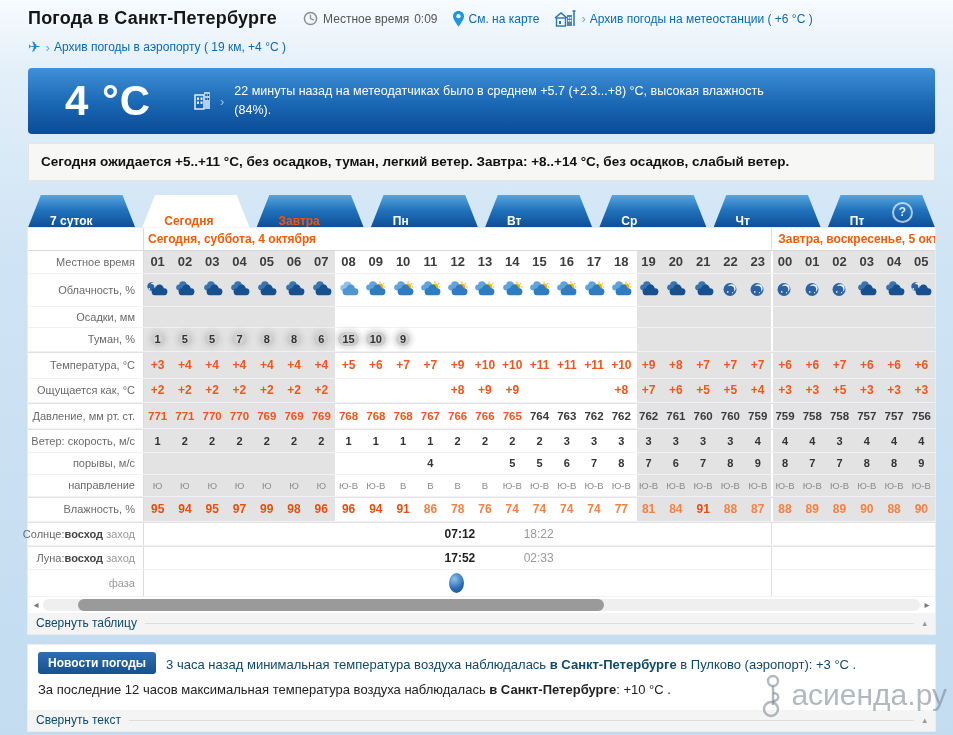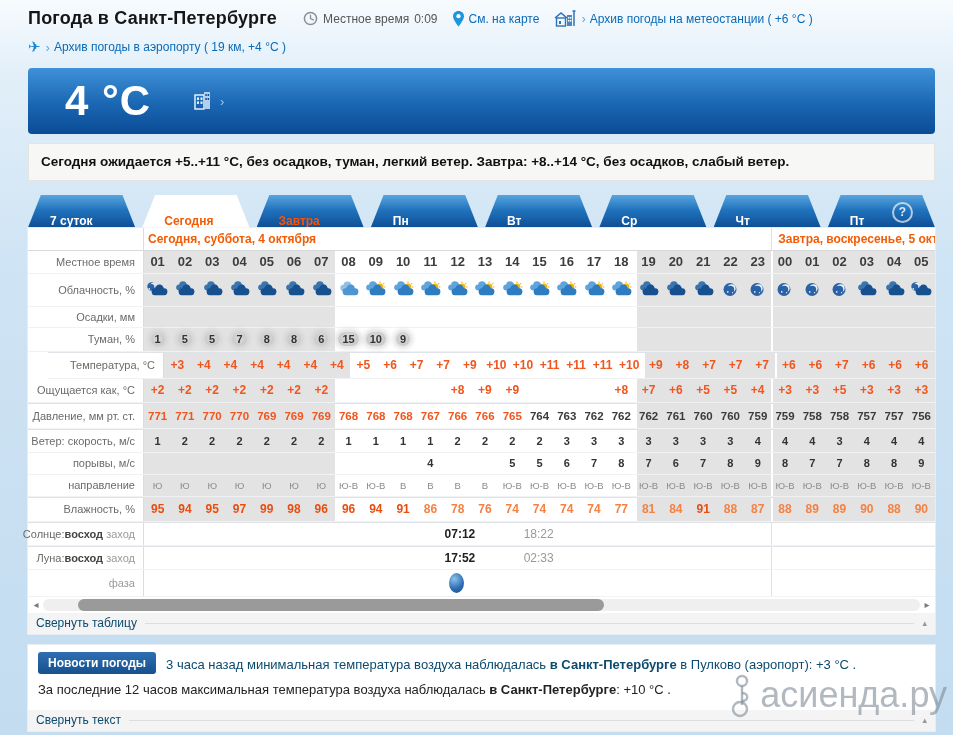--- a/index.html
+++ b/index.html
@@ -67,21 +67,21 @@
   .c-hour{font-weight:bold;color:#3d3d3d;font-size:13px;}
   .c-temp{color:#f0561e;font-weight:bold;}
   .c-press-hi{color:#f0561e;font-weight:bold;font-size:11.5px;}
   .c-press-lo{color:#3b3b3b;font-weight:bold;font-size:11.5px;}
   .c-wind{color:#333;font-weight:bold;font-size:11px;}
   .c-dir{color:#8a8a8a;font-size:9.5px;}
   .c-hum-hi{color:#e84e10;font-weight:bold;}
   .c-hum-lo{color:#f58142;font-weight:bold;}
   .fogpill{background:radial-gradient(ellipse at 50% 40%,#dcdcdc,#c2c2c2);border-radius:8px;
            padding:1px 4px;font-size:11px;font-weight:bold;color:#333;box-shadow:0 0 4px 3px rgba(200,200,200,.55);}
-  .h22{height:22px;}.h32{height:32px;}.h20{height:20px;}.h23{height:23px;}.h25{height:25px;margin-left:20px;}
+  .h22{height:22px;}.h32{height:32px;}.h20{height:20px;}.h23{height:23px;}.h25{height:25px;}
   .h24{height:24px;}.h21{height:21px;}.h26{height:26px;}
   .spanrow{grid-column:2/31;position:relative;height:100%;align-self:stretch;}
   .spanrow::after{content:"";position:absolute;left:79.3%;top:0;bottom:0;border-left:1px solid #e0e0e0;}
   .riset{position:absolute;left:38%;top:50%;transform:translateY(-50%);font-weight:bold;color:#222;font-size:12px;}
   .sett{position:absolute;left:48%;top:50%;transform:translateY(-50%);color:#999;font-size:12px;}
   .phase-ico{position:absolute;left:38.5%;top:50%;transform:translateY(-50%);width:15px;height:20px;border-radius:50%;
              background:radial-gradient(circle at 35% 30%,#8cc1ec,#2f6fb5 55%,#154d8d 100%);}
   .lbl b{color:#444;}
   .lbl .dim{color:#9a9a9a;}
   
@@ -96,21 +96,21 @@
   
   .news{margin:11px 18px 0 28px;background:#fff;box-shadow:0 0 0 1px #e8edf2;padding:0;}
   .news-top{display:flex;align-items:flex-start;gap:10px;padding:7px 10px 2px 10px;}
   .badge{background:linear-gradient(180deg,#2e6fb2,#17508d);color:#fff;font-size:12px;font-weight:bold;
          padding:4px 10px;border-radius:3px;white-space:nowrap;cursor:pointer;}
   .nline{font-size:13px;color:#0c4a6e;line-height:1.5;padding-top:3px;}
   .nline2{font-size:13px;color:#222;line-height:1.5;padding:4px 10px 8px 10px;}
   .news .collapse{margin-top:2px;}
   
   .wm{position:absolute;right:6px;bottom:16px;display:flex;align-items:center;gap:3px;
-      color:rgba(125,136,148,.6);font-size:36px;pointer-events:none;}
+      color:rgba(125,136,148,.6);font-size:30px;pointer-events:none;}
 </style>
 </head>
 <body>
 
 <div class="page">
 
   <div class="hdr">
     <div class="hdr-row1">
       <span class="title">Погода в Санкт-Петербурге</span>
       <span class="hmeta">
@@ -162,20 +162,21 @@
         <rect x="8.5" y="8.5" width="2" height="2.4" fill="#fff"></rect>
         <rect x="5" y="12.5" width="2" height="2.4" fill="#fff"></rect>
         <rect x="8.5" y="12.5" width="2" height="2.4" fill="#fff"></rect>
         <rect x="12" y="3" width="6" height="17" fill="#bcd6ee"></rect>
         <rect x="13.3" y="5" width="1.5" height="2" fill="#14508f"></rect>
         <rect x="15.6" y="5" width="1.5" height="2" fill="#14508f"></rect>
         <rect x="13.3" y="9" width="1.5" height="2" fill="#14508f"></rect>
         <rect x="15.6" y="9" width="1.5" height="2" fill="#14508f"></rect>
       </svg>
     <span class="b-arr">›</span>
+    <div class="b-msg">22 минуты назад на метеодатчиках было в среднем +5.7 (+2.3...+8) °C, высокая влажность (84%).</div>
   </div>
 
   <div class="summary">Сегодня ожидается +5..+11 °C, без осадков, туман, легкий ветер. Завтра: +8..+14 °C, без осадков, слабый ветер.</div>
 
   <div class="tabs" id="tabs">
       <div class="tab">
         <span>7 суток</span>
       </div>
       <div class="tab active">
         <span>Сегодня</span>

